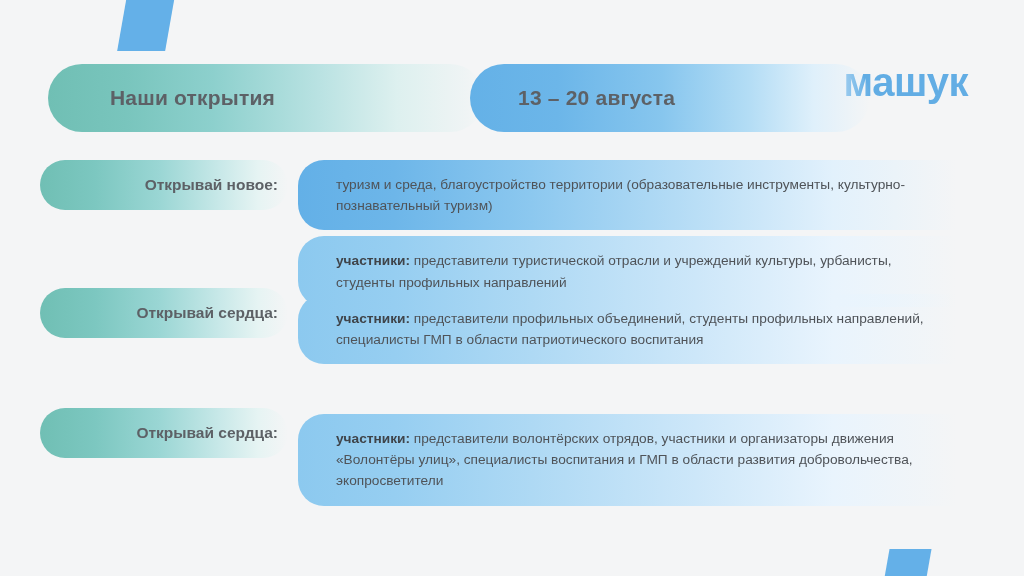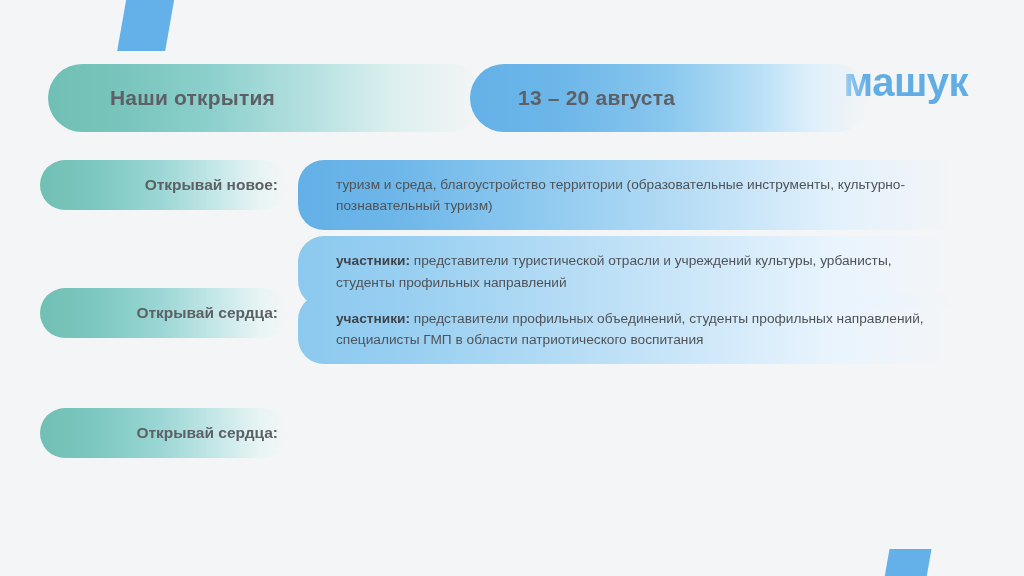--- a/index.html
+++ b/index.html
@@ -228,16 +228,17 @@
     <div class="content-col">
       <div class="pill-body pill-parts"><b>участники:</b><span> представители профильных объединений, студенты профильных направлений, специалисты ГМП в области патриотического воспитания</span></div>
     </div>
   </div>
 
   <div class="section section-3">
     <div class="label-pill">
       <span>Открывай сердца:</span>
     </div>
     <div class="content-col">
+      <div class="pill-body pill-parts"><b>участники:</b><span> представители волонтёрских отрядов, участники и организаторы движения «Волонтёры улиц», специалисты воспитания и ГМП в области развития добровольчества, экопросветители</span></div>
     </div>
   </div>
 
 </div>
 
 </body></html>

